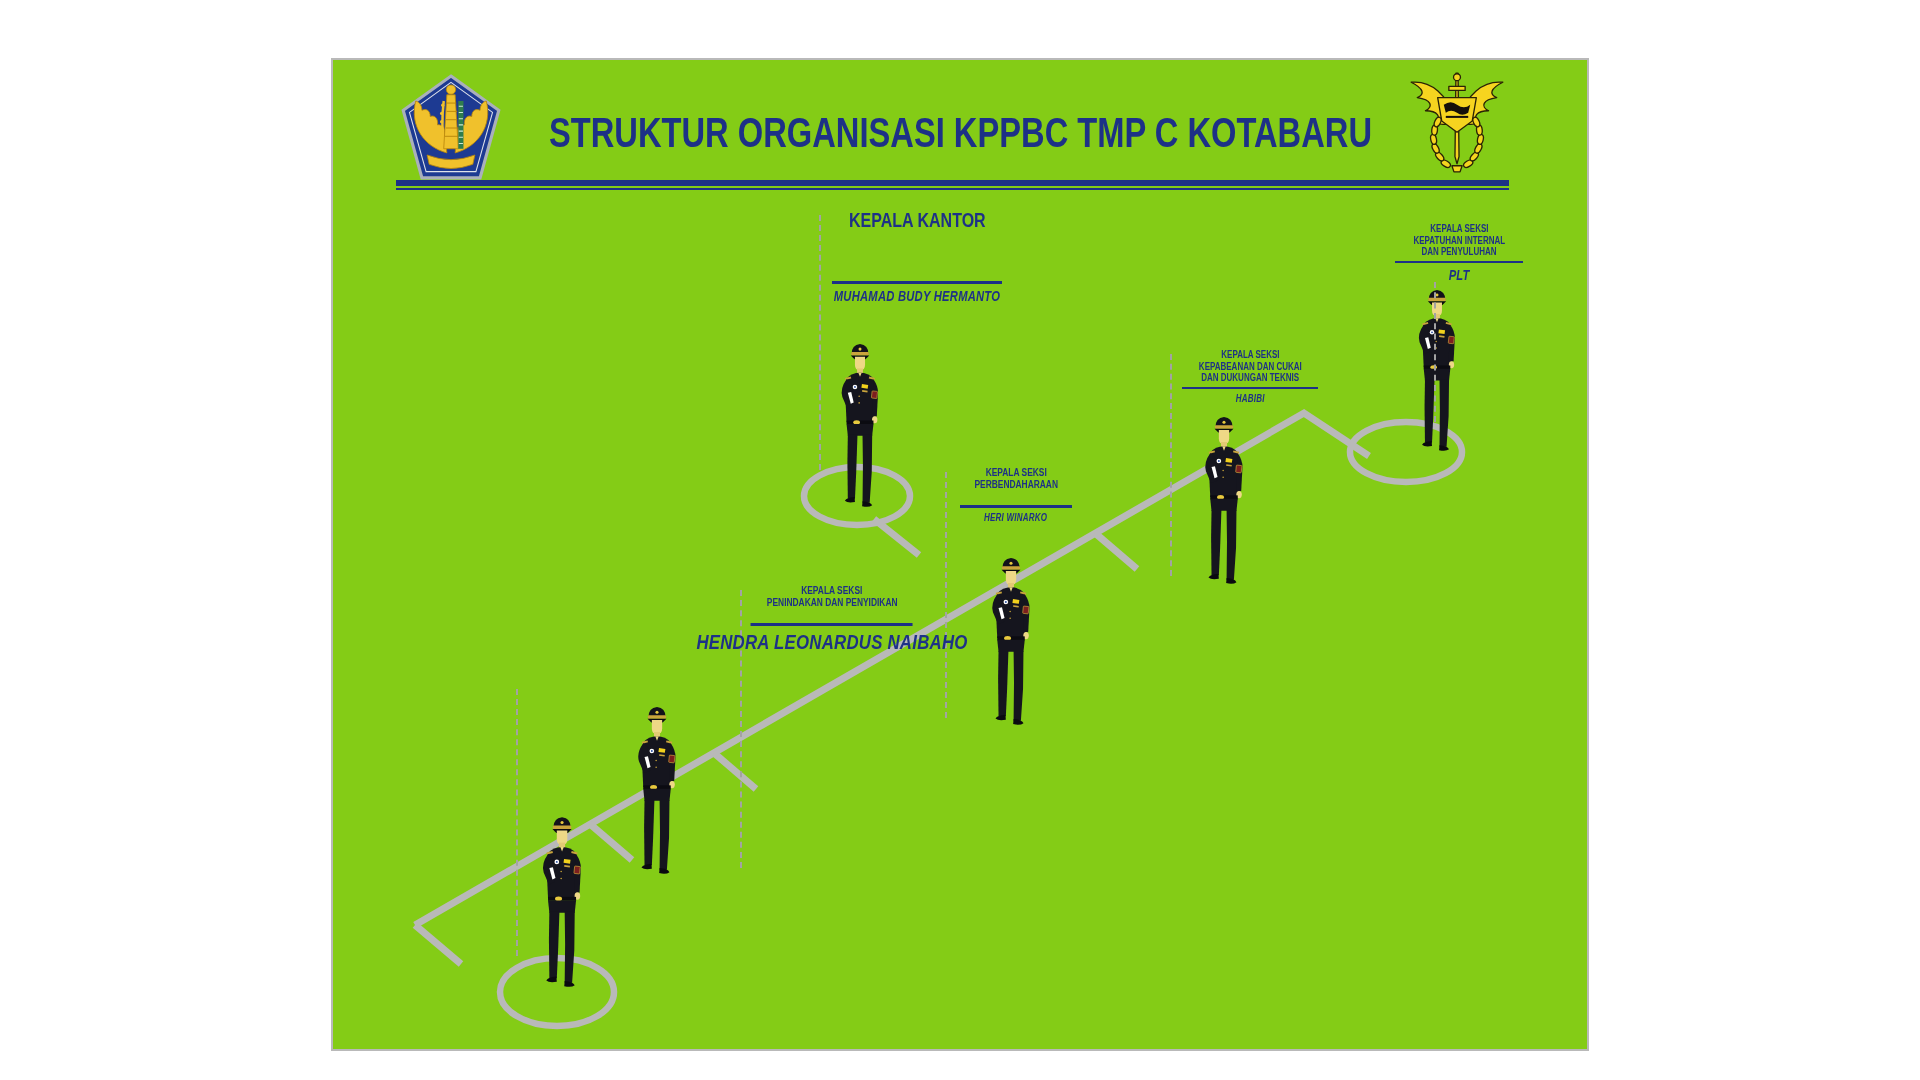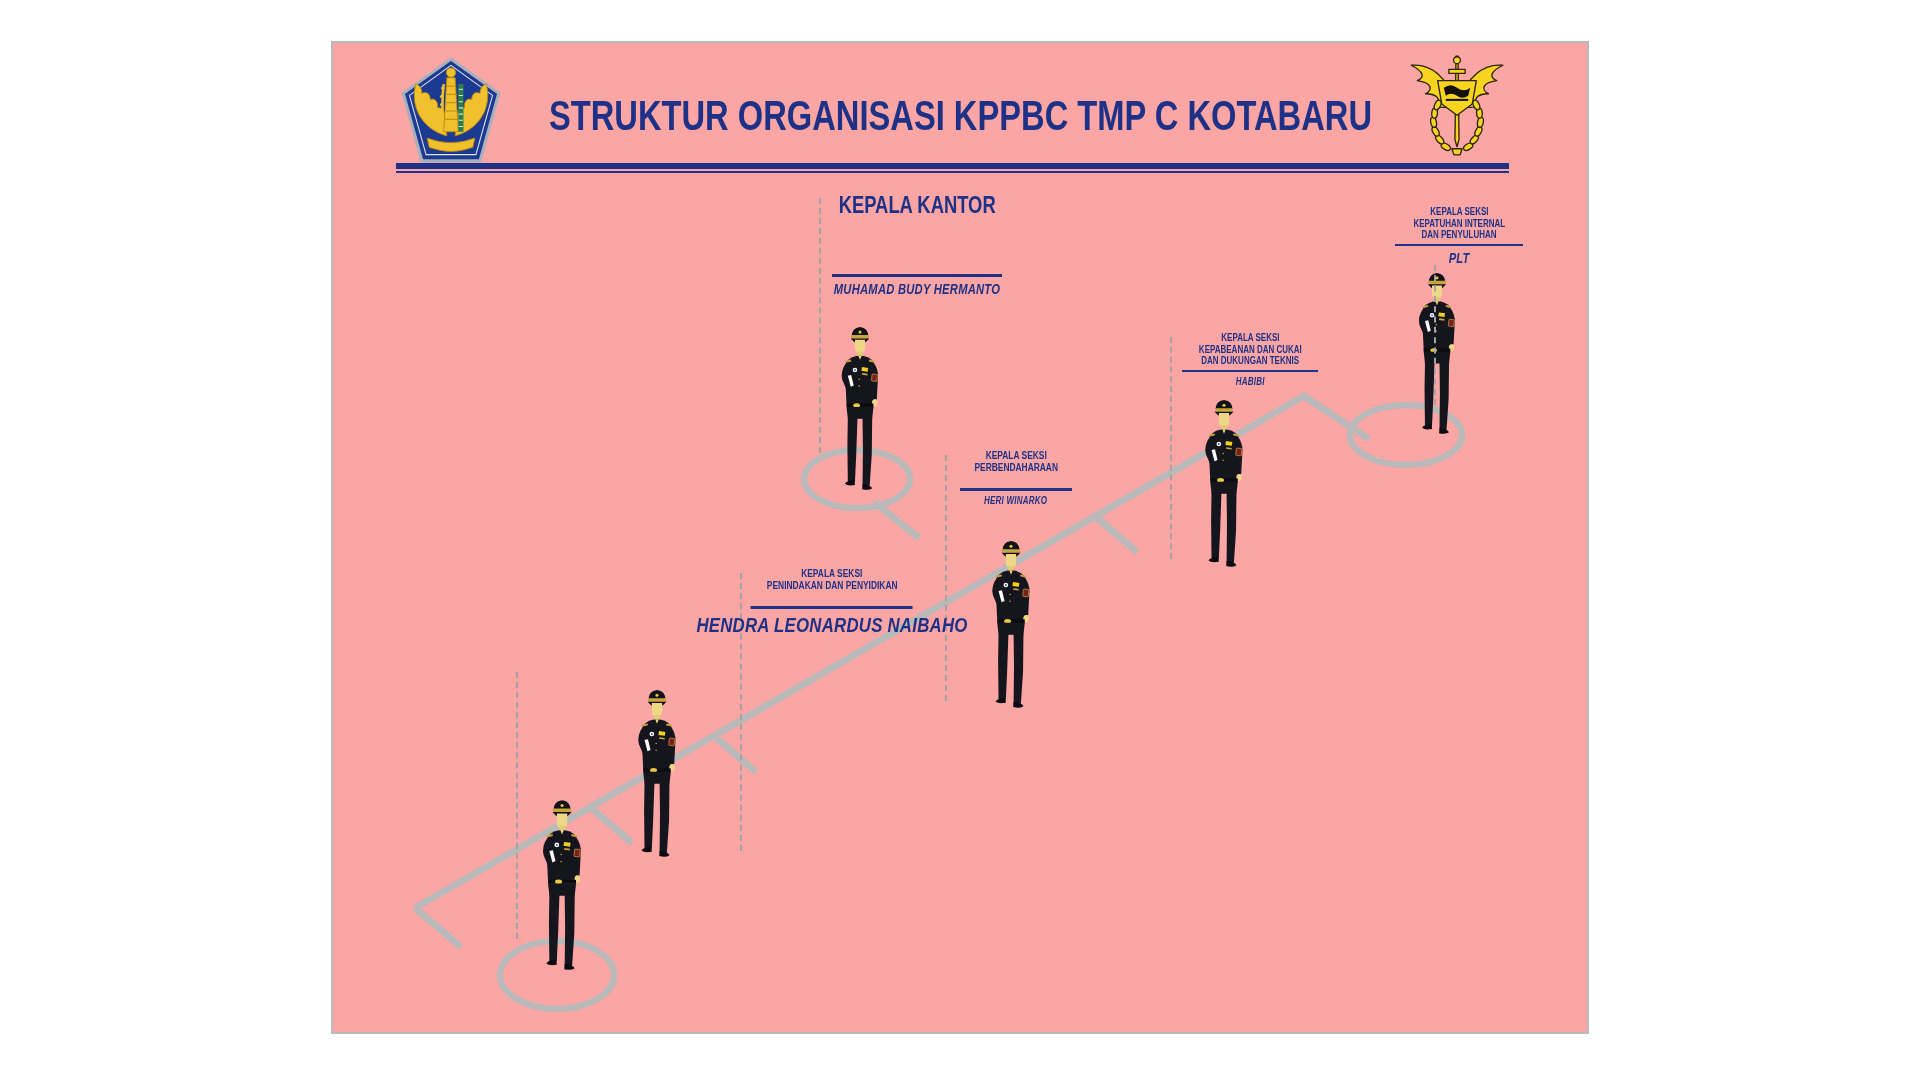--- a/index.html
+++ b/index.html
@@ -1,17 +1,17 @@
 <!DOCTYPE html>
 <html><head>
 <meta charset="utf-8">
 <style>
   html,body{margin:0;padding:0;background:#ffffff;width:1920px;height:1080px;overflow:hidden;
             font-family:"Liberation Sans",sans-serif;}
-  .page{position:absolute;left:331px;top:41px;width:1258px;height:993px;background:#fca5a5;
+  .page{position:absolute;left:331px;top:58px;width:1258px;height:993px;background:#84cc16;
         border:2px solid #b9b9b9;box-sizing:border-box;}
   
   .logo-left{position:absolute;left:66px;top:14px;}
   .logo-right{position:absolute;left:1068px;top:6px;}
   .title{position:absolute;left:0;top:48px;width:100%;text-align:center;
          color:#1d3187;font-size:43px;font-weight:800;letter-spacing:0px;white-space:nowrap;}
   .cond{display:inline-block;transform:scaleX(0.8);transform-origin:50% 50%;white-space:nowrap;}
   .cond-title{display:inline-block;transform:scaleX(0.76);transform-origin:50% 50%;white-space:nowrap;}
   .divider{position:absolute;left:63px;top:120px;width:1113px;}
   .divider-thick{height:6px;background:#1d3187;}
@@ -26,21 +26,21 @@
   .d2{left:1101px;top:222px;height:140px}
   .d3{left:837px;top:294px;height:222px}
   .d4{left:612px;top:412px;height:246px}
   .d5{left:407px;top:530px;height:278px}
   .d6{left:183px;top:629px;height:267px}
   
   .label{position:absolute;transform:translateX(-50%);text-align:center;color:#1d3187;font-weight:bold;}
   .tline{line-height:1.15;}
   .lrule{height:2.5px;background:#1d3187;margin:3px auto 4px auto;}
   .lname{letter-spacing:0.3px;font-style:italic;}
-  .l1{left:584px;top:149px}.l1 .tline{font-size:23px}.l1 .lrule{width:170px}.l1 .lname{font-size:14px}
+  .l1{left:584px;top:149px}.l1 .tline{font-size:20px}.l1 .lrule{width:170px}.l1 .lname{font-size:14px}
   .l2{left:1126px;top:163px}.l2 .tline{font-size:10px}.l2 .lrule{width:128px}.l2 .lname{font-size:14px}
   .l3{left:917px;top:289px}.l3 .tline{font-size:10px}.l3 .lrule{width:136px}.l3 .lname{font-size:10px}
   .l4{left:683px;top:406px}.l4 .tline{font-size:10.5px}.l4 .lrule{width:112px}.l4 .lname{font-size:10px}
   .l5{left:499px;top:524px}.l5 .tline{font-size:10.5px}.l5 .lrule{width:162px}.l5 .lname{font-size:21px}
   .l6{left:262px;top:624px}.l6 .tline{font-size:11px}.l6 .lrule{width:128px}.l6 .lname{font-size:13.5px}
 </style>
 </head>
 <body>
 
 <div class="page">

